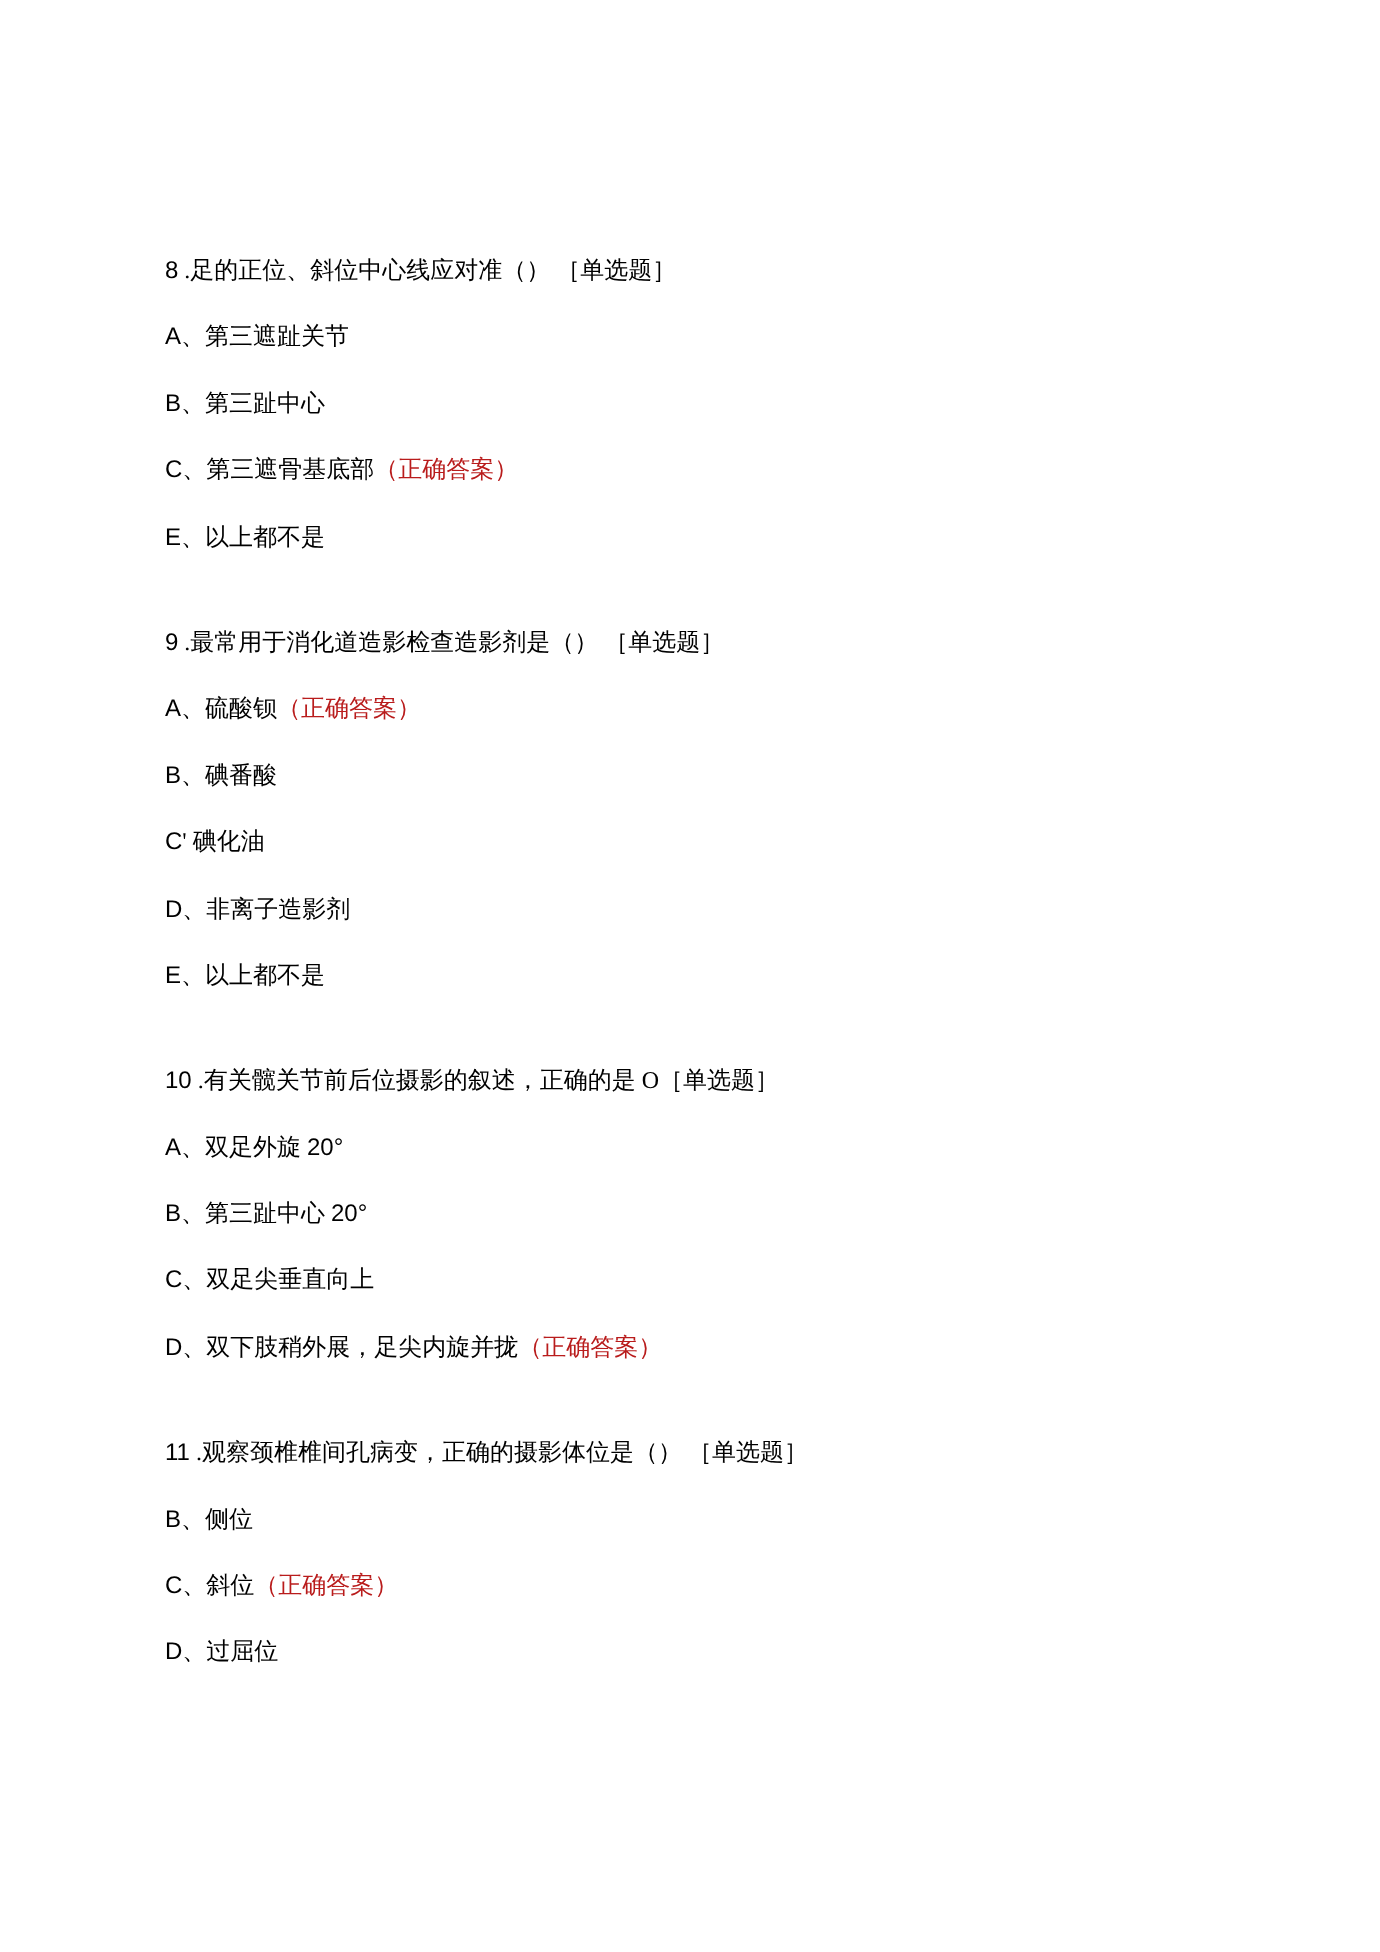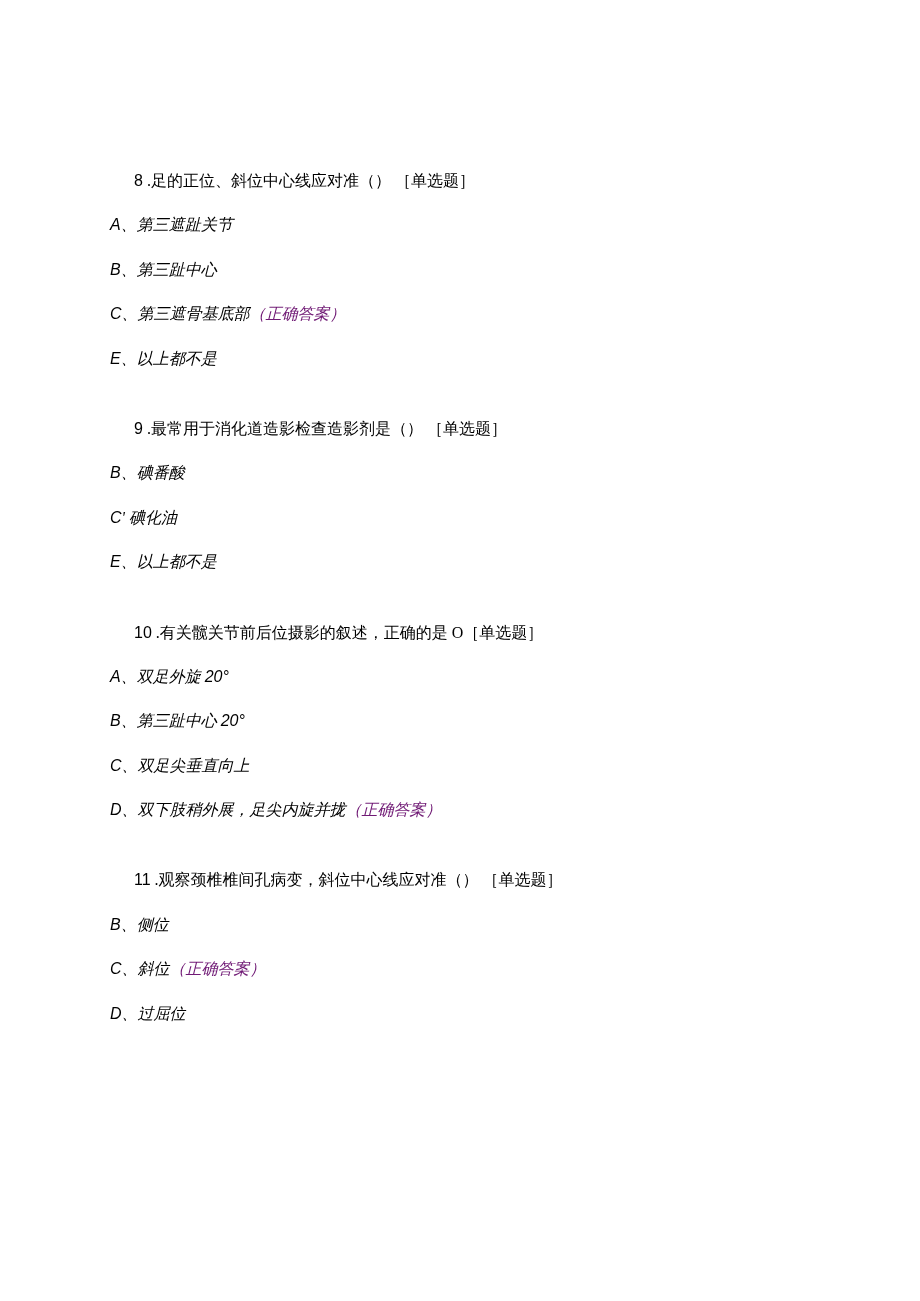--- a/index.html
+++ b/index.html
@@ -15,28 +15,26 @@
       font-size: 16px;
       color: #000000;
       padding: 170px 110px 140px 110px;
       line-height: 1.4;
     }
     .question {
       margin-bottom: 48px;
     }
     .question-stem {
       margin-bottom: 22px;
-      margin-left: 24px;
     }
     .option {
       margin-bottom: 22px;
-      font-style: italic;
     }
     .correct-marker {
-      color: #701a75;
+      color: #b91c1c;
     }
     .latin {
       font-family: Arial, Helvetica, sans-serif;
     }
     .qnum {
       font-family: Arial, Helvetica, sans-serif;
     }
   </style>
 </head>
 <body>
@@ -44,30 +42,32 @@
 <div id="content">
     <div class="question">
       <div class="question-stem"><span class="qnum">8</span><span> .足的正位、斜位中心线应对准（） ［单选题］</span></div>
       <div class="option"><span class="latin">A</span><span>、第三遮趾关节</span></div>
       <div class="option"><span class="latin">B</span><span>、第三趾中心</span></div>
       <div class="option"><span class="latin">C</span><span>、第三遮骨基底部</span><span class="correct-marker">（正确答案）</span></div>
       <div class="option"><span class="latin">E</span><span>、以上都不是</span></div>
     </div>
     <div class="question">
       <div class="question-stem"><span class="qnum">9</span><span> .最常用于消化道造影检查造影剂是（） ［单选题］</span></div>
+      <div class="option"><span class="latin">A</span><span>、硫酸钡</span><span class="correct-marker">（正确答案）</span></div>
       <div class="option"><span class="latin">B</span><span>、碘番酸</span></div>
       <div class="option"><span class="latin">C</span><span>' 碘化油</span></div>
+      <div class="option"><span class="latin">D</span><span>、非离子造影剂</span></div>
       <div class="option"><span class="latin">E</span><span>、以上都不是</span></div>
     </div>
     <div class="question">
       <div class="question-stem"><span class="qnum">10</span><span> .有关髋关节前后位摄影的叙述，正确的是 O［单选题］</span></div>
       <div class="option"><span class="latin">A</span><span>、双足外旋 </span><span class="latin">20°</span></div>
       <div class="option"><span class="latin">B</span><span>、第三趾中心 </span><span class="latin">20°</span></div>
       <div class="option"><span class="latin">C</span><span>、双足尖垂直向上</span></div>
       <div class="option"><span class="latin">D</span><span>、双下肢稍外展，足尖内旋并拢</span><span class="correct-marker">（正确答案）</span></div>
     </div>
     <div class="question">
-      <div class="question-stem"><span class="qnum">11</span><span> .观察颈椎椎间孔病变，斜位中心线应对准（） ［单选题］</span></div>
+      <div class="question-stem"><span class="qnum">11</span><span> .观察颈椎椎间孔病变，正确的摄影体位是（） ［单选题］</span></div>
       <div class="option"><span class="latin">B</span><span>、侧位</span></div>
       <div class="option"><span class="latin">C</span><span>、斜位</span><span class="correct-marker">（正确答案）</span></div>
       <div class="option"><span class="latin">D</span><span>、过屈位</span></div>
     </div>
   </div>
 
 </body></html>

